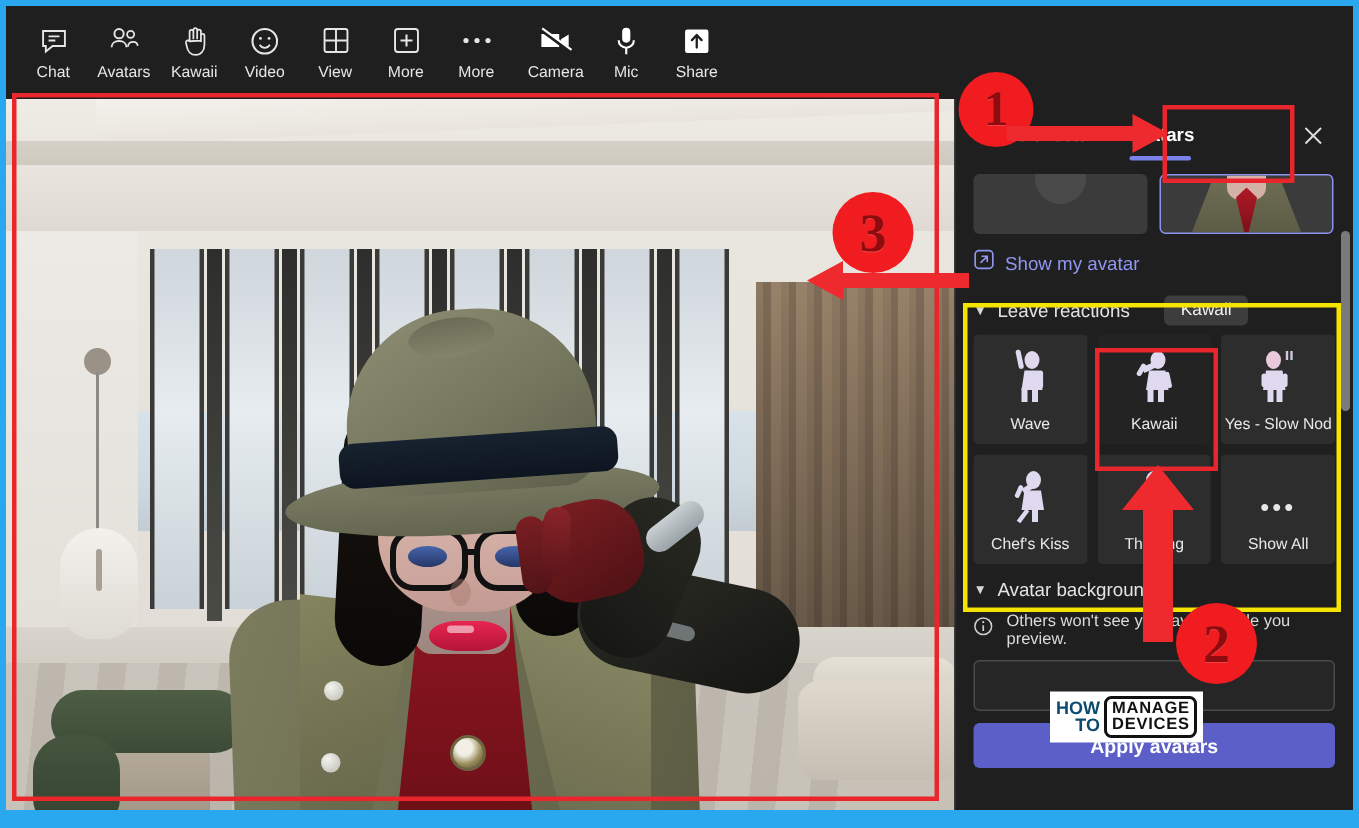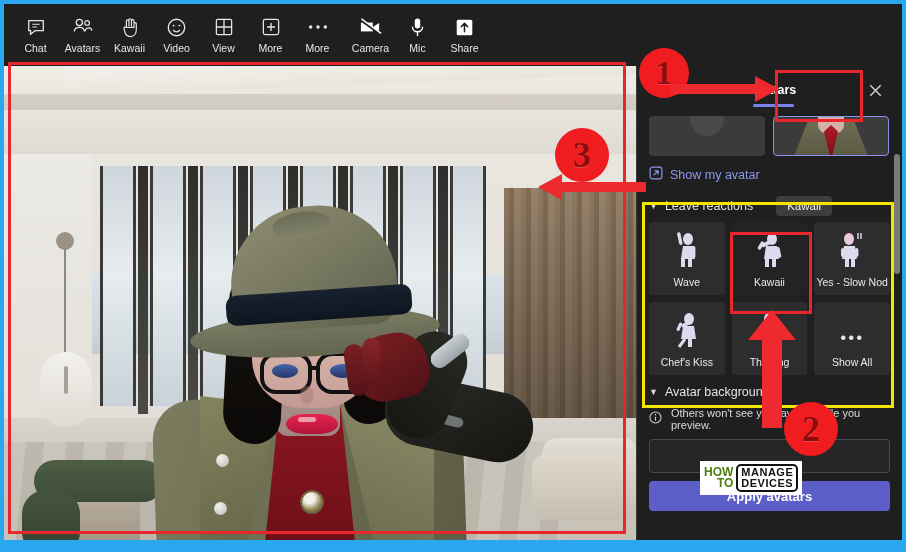--- a/index.html
+++ b/index.html
@@ -405,21 +405,21 @@
     display:flex; align-items:center; justify-content:center;
     color:#8d0c10; font-family:"Liberation Serif", serif; font-weight:700;
     text-shadow:0 1px 0 rgba(255,255,255,.18);
   }
   .wm {
     position:absolute; background:#fff;
     display:flex; align-items:center; gap:3px;
     padding:3px 4px;
   }
   .wm-how { font-family:"Liberation Sans", sans-serif; font-weight:700; line-height:.92;
-            color:#4d7c0f; font-size:12px; text-align:right; }
+            color:#0c4a6e; font-size:12px; text-align:right; }
   .wm-box { border:2px solid #111; border-radius:5px; padding:1px 3px; }
   .wm-box div { font-family:"Liberation Sans", sans-serif; font-weight:700;
                 color:#111; font-size:11px; line-height:1.0; letter-spacing:.5px; }
 </style>
 </head>
 <body>
 
 <div id="app">
 
   <div class="topbar">

